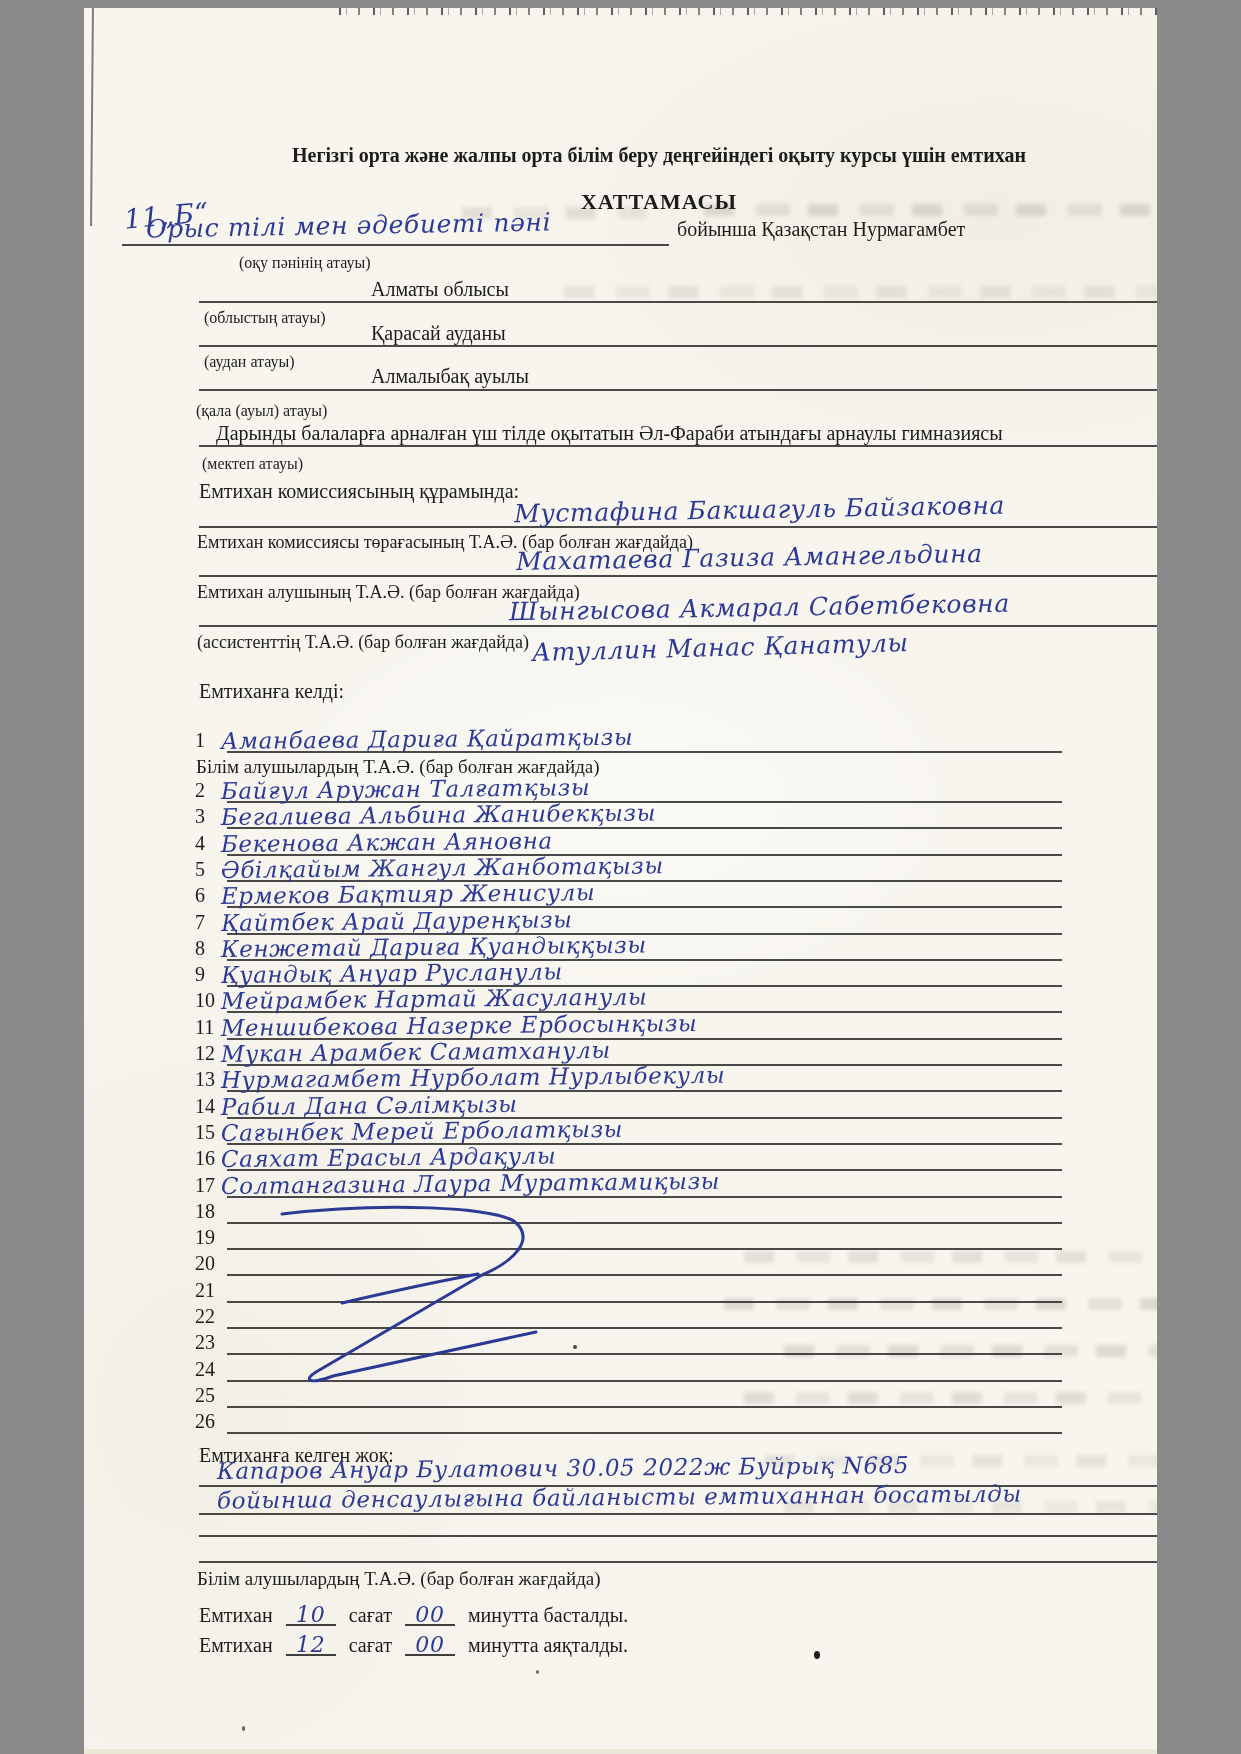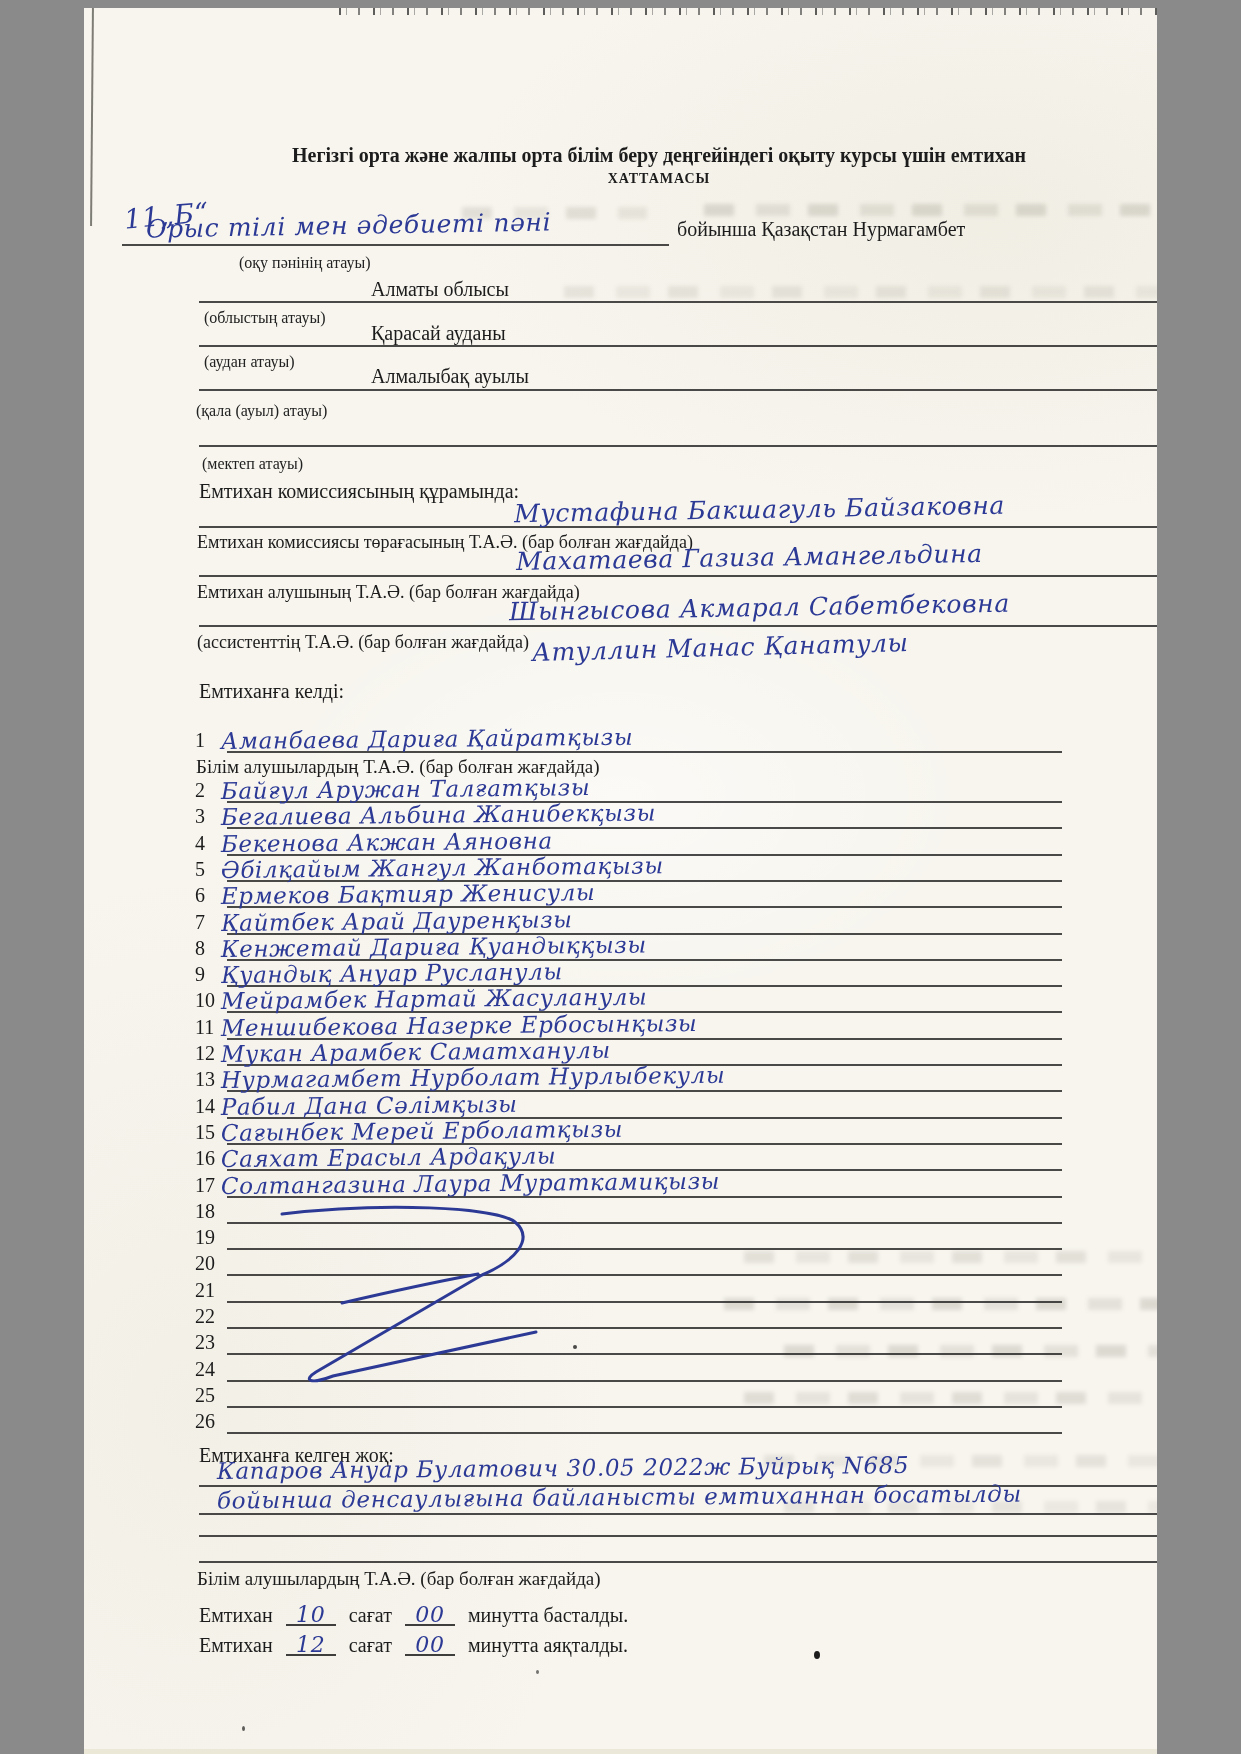--- a/index.html
+++ b/index.html
@@ -56,21 +56,21 @@
   <div class="bleed" style="left:378px;top:199px;width:185px;opacity:.32;"></div>
   <div class="bleed" style="left:480px;top:278px;width:640px;opacity:.25;"></div>
   <div class="bleed" style="left:660px;top:1243px;width:420px;opacity:.3;"></div>
   <div class="bleed" style="left:640px;top:1290px;width:500px;"></div>
   <div class="bleed" style="left:700px;top:1337px;width:440px;"></div>
   <div class="bleed" style="left:660px;top:1384px;width:460px;opacity:.35;"></div>
   <div class="bleed" style="left:680px;top:1447px;width:430px;opacity:.28;"></div>
   <div class="bleed" style="left:700px;top:1493px;width:380px;opacity:.25;"></div>
 
   <div class="printed bold" style="left:0;width:1150px;text-align:center;top:136px;font-size:20px;">Негізгі орта және жалпы орта білім беру деңгейіндегі оқыту курсы үшін емтихан</div>
-  <div class="printed bold" style="left:0;width:1150px;text-align:center;top:163px;font-size:14px;letter-spacing:1px;">ХАТТАМАСЫ</div>
+  <div class="printed bold" style="left:0;width:1150px;text-align:center;top:181px;font-size:22px;letter-spacing:1px;">ХАТТАМАСЫ</div>
 
   <div class="printed hw" style="left:40px;top:192px;font-size:27px;transform:rotate(-5deg);">11„Б“</div>
 
   <div class="rule" style="left:38px;top:236px;width:547px;"></div>
   <div class="printed hw" style="left:62px;top:203px;font-size:25px;transform:rotate(-1deg);">Орыс тілі мен әдебиеті пәні</div>
   <div class="printed body20" style="left:593px;top:210px;">бойынша Қазақстан Нурмагамбет</div>
   <div class="printed caption" style="left:155px;top:246px;">(оқу пәнінің атауы)</div>
 
   <div class="rule" style="left:115px;top:293px;width:1030px;"></div>
   <div class="printed body20" style="left:287px;top:270px;">Алматы облысы</div>
@@ -78,20 +78,21 @@
 
   <div class="rule" style="left:115px;top:337px;width:1030px;"></div>
   <div class="printed body20" style="left:287px;top:314px;">Қарасай ауданы</div>
   <div class="printed caption" style="left:120px;top:345px;">(аудан атауы)</div>
 
   <div class="rule" style="left:115px;top:381px;width:1030px;"></div>
   <div class="printed body20" style="left:287px;top:357px;">Алмалыбақ ауылы</div>
   <div class="printed caption" style="left:112px;top:394px;font-family:Liberation Serif, serif;">(қала (ауыл) атауы)</div>
 
   <div class="rule" style="left:115px;top:437px;width:1030px;"></div>
+  <div class="printed body20" style="left:132px;top:414px;">Дарынды балаларға арналған үш тілде оқытатын Әл-Фараби атындағы арнаулы гимназиясы</div>
   <div class="printed caption" style="left:118px;top:447px;">(мектеп атауы)</div>
 
   <div class="printed body20" style="left:115px;top:472px;">Емтихан комиссиясының құрамында:</div>
 
   <div class="rule" style="left:115px;top:518px;width:1030px;"></div>
   <div class="printed hw" style="left:430px;top:487px;font-size:25px;transform:rotate(-1deg);">Мустафина Бакшагуль Байзаковна</div>
   <div class="printed" style="left:113px;top:524px;font-size:18px;">Емтихан комиссиясы төрағасының Т.А.Ә. (бар болған жағдайда)</div>
 
   <div class="rule" style="left:115px;top:567px;width:1030px;"></div>
   <div class="printed hw" style="left:432px;top:535px;font-size:25px;transform:rotate(-1deg);">Махатаева Газиза Амангельдина</div>

